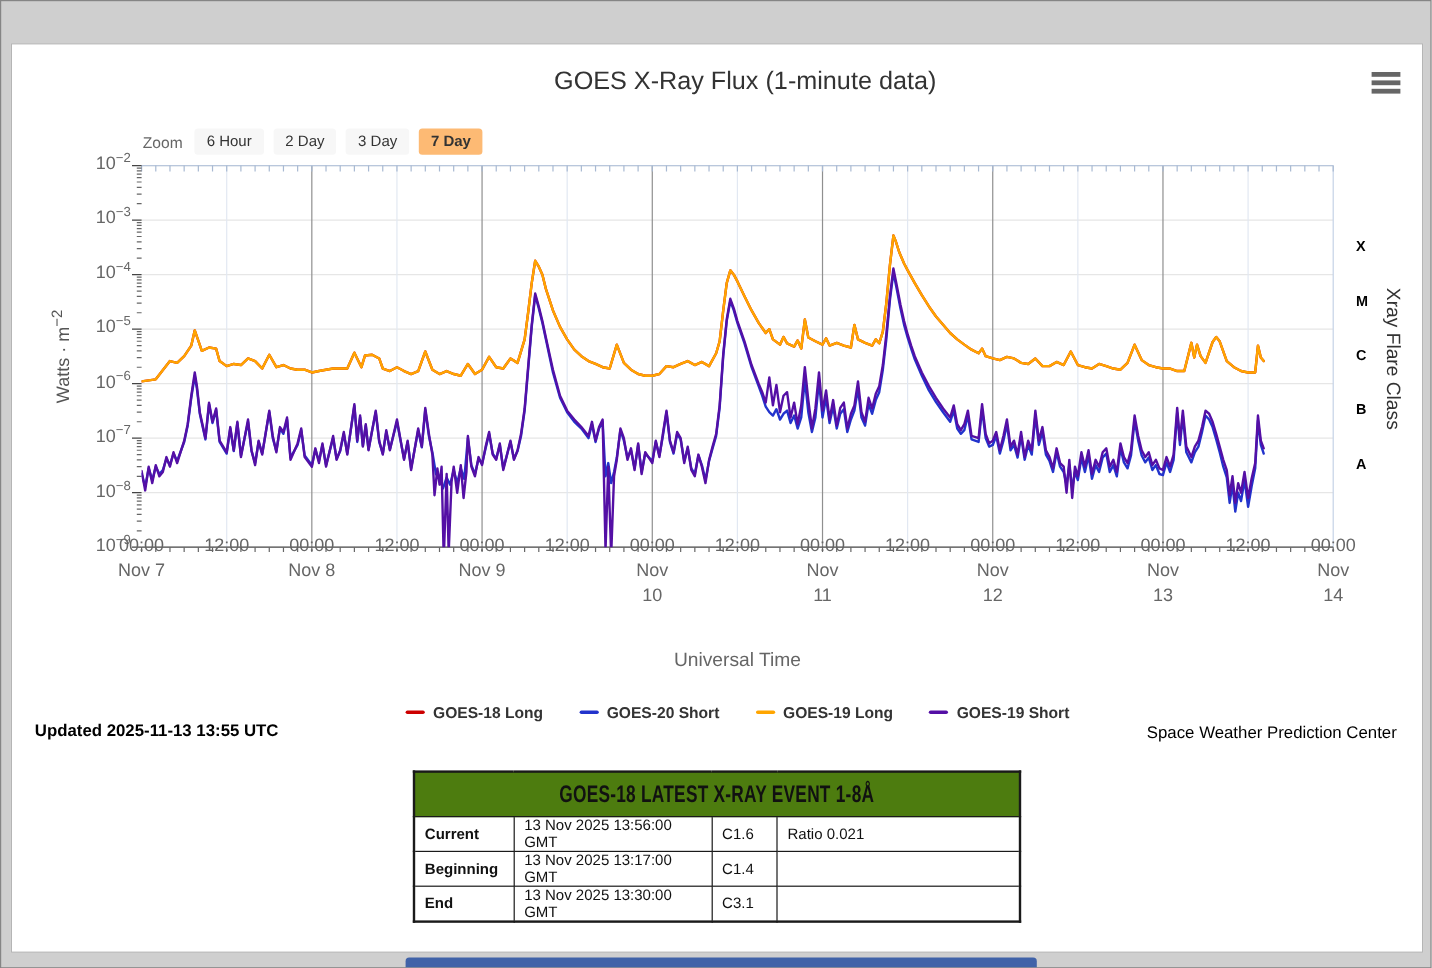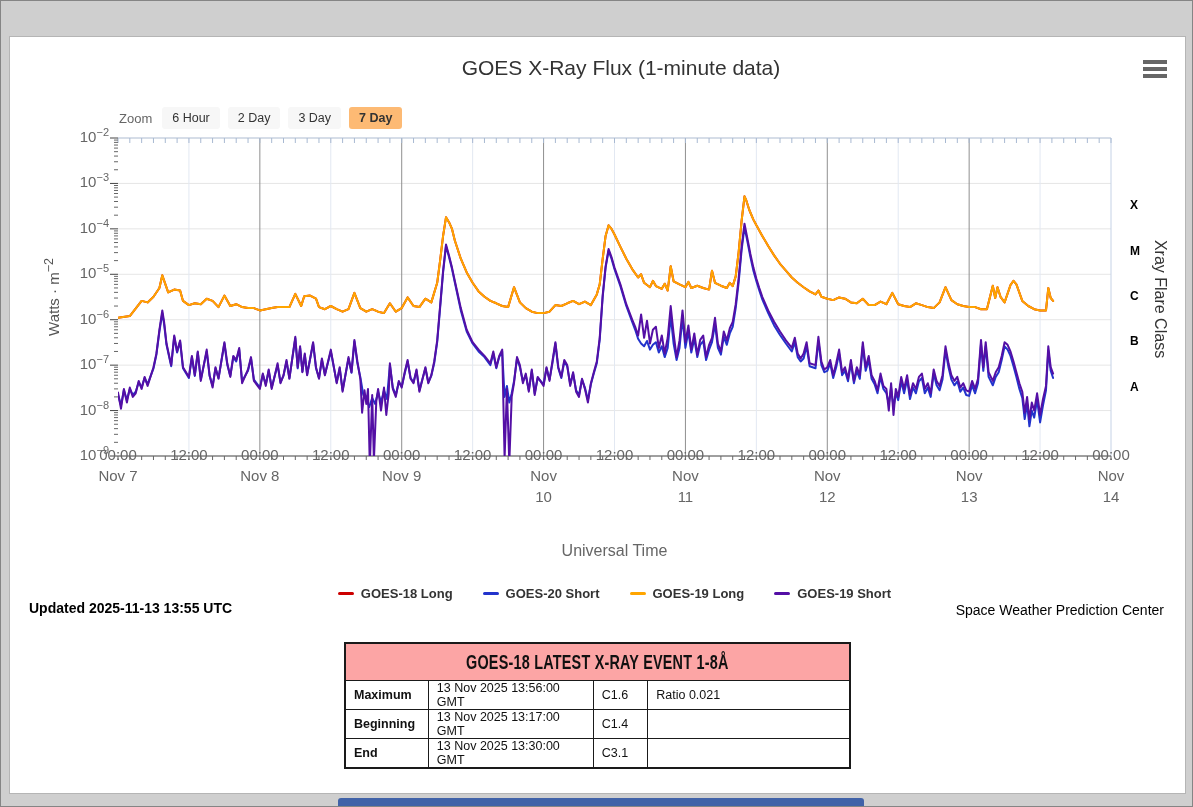--- a/index.html
+++ b/index.html
@@ -25,21 +25,21 @@
   #ylab{position:absolute;top:296px;left:52px;transform:translate(-50%,-50%) rotate(-90deg);white-space:nowrap;color:#555;font-size:15px;}
   #rlab{position:absolute;top:298px;left:1159px;transform:translate(-50%,-50%) rotate(90deg);white-space:nowrap;color:#333;font-size:16px;}
   #xlab{position:absolute;left:117px;top:541px;width:993px;text-align:center;color:#666;font-size:16px;}
   #legend{position:absolute;left:117px;top:585px;width:993px;display:flex;justify-content:center;gap:30px;align-items:center;}
   .legend-item{display:flex;align-items:center;gap:7px;cursor:pointer;}
   .legend-swatch{display:inline-block;width:16px;height:3px;border-radius:2px;}
   .legend-item span.lt{font-size:13px;font-weight:bold;color:#333;}
   #updated{position:absolute;left:28px;top:599px;font-size:14px;font-weight:bold;color:#000;}
   #credit{position:absolute;right:28px;top:601px;font-size:14px;color:#000;}
   #event-table{position:absolute;left:343px;top:641px;width:507px;border-collapse:collapse;border:2px solid #1a1a1a;font-size:12.5px;color:#111;}
-  #event-table th{background:#fca5a5;border:1px solid #1a1a1a;height:34px;text-align:center;}
+  #event-table th{background:#4d7c0f;border:1px solid #1a1a1a;height:34px;text-align:center;}
   #event-table th .tbl-title{display:inline-block;font-size:20px;font-weight:bold;transform:scaleX(0.72);letter-spacing:0.3px;white-space:nowrap;}
   #event-table td{border:1px solid #1a1a1a;height:28px;padding:0 8px;}
   #event-table td.lbl{font-weight:bold;width:66px;}
   #event-table td.tm{width:152px;}
   #event-table td.cls{width:38px;text-align:left;}
   #event-table td.note{width:191px;}
   #next-peek{position:absolute;left:337px;top:797px;width:526px;height:10px;background:#4062a8;border-radius:3px 3px 0 0;}
   sup{line-height:0;}
 </style>
 </head>
@@ -439,21 +439,21 @@
   <div id="credit">Space Weather Prediction Center</div>
 
   <table id="event-table">
     <tbody>
         <tr>
       <th colspan="4">
         <span class="tbl-title">GOES-18 LATEST X-RAY EVENT 1-8Å</span>
       </th>
     </tr>
     <tr>
-      <td class="lbl">Maximum</td>
+      <td class="lbl">Current</td>
       <td class="tm">13 Nov 2025 13:56:00 GMT</td>
       <td class="cls">C1.6</td>
       <td class="note">Ratio 0.021</td>
     </tr>
     <tr>
       <td class="lbl">Beginning</td>
       <td class="tm">13 Nov 2025 13:17:00 GMT</td>
       <td class="cls">C1.4</td>
       <td class="note"></td>
     </tr>

